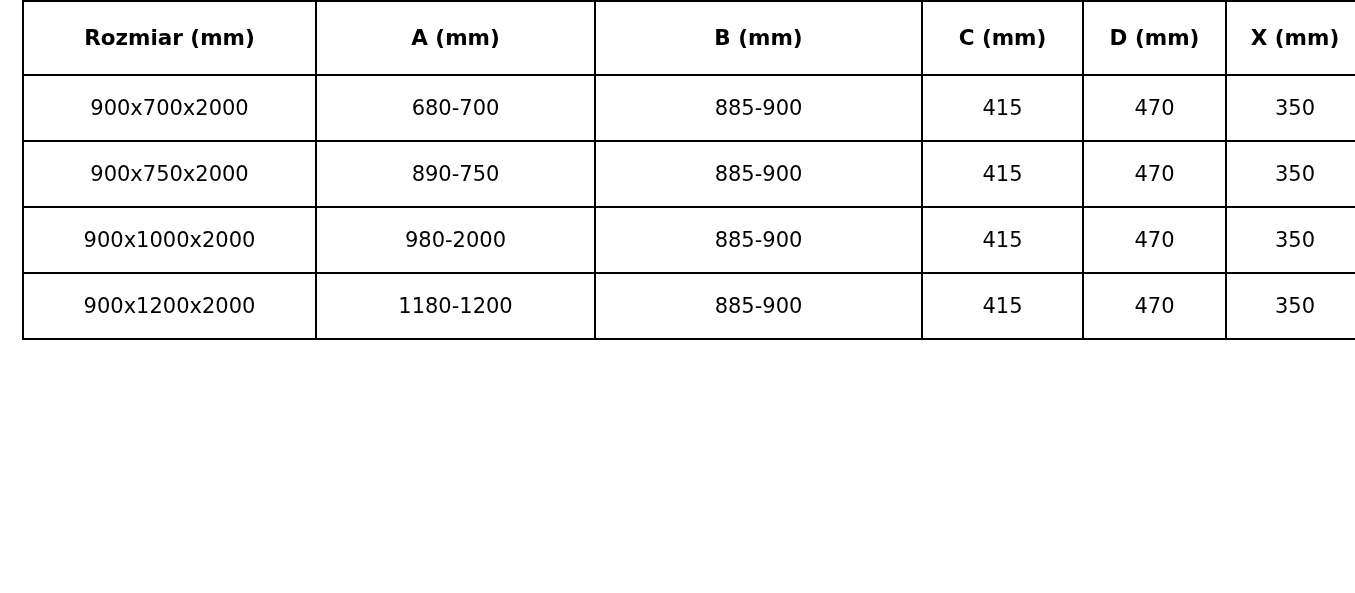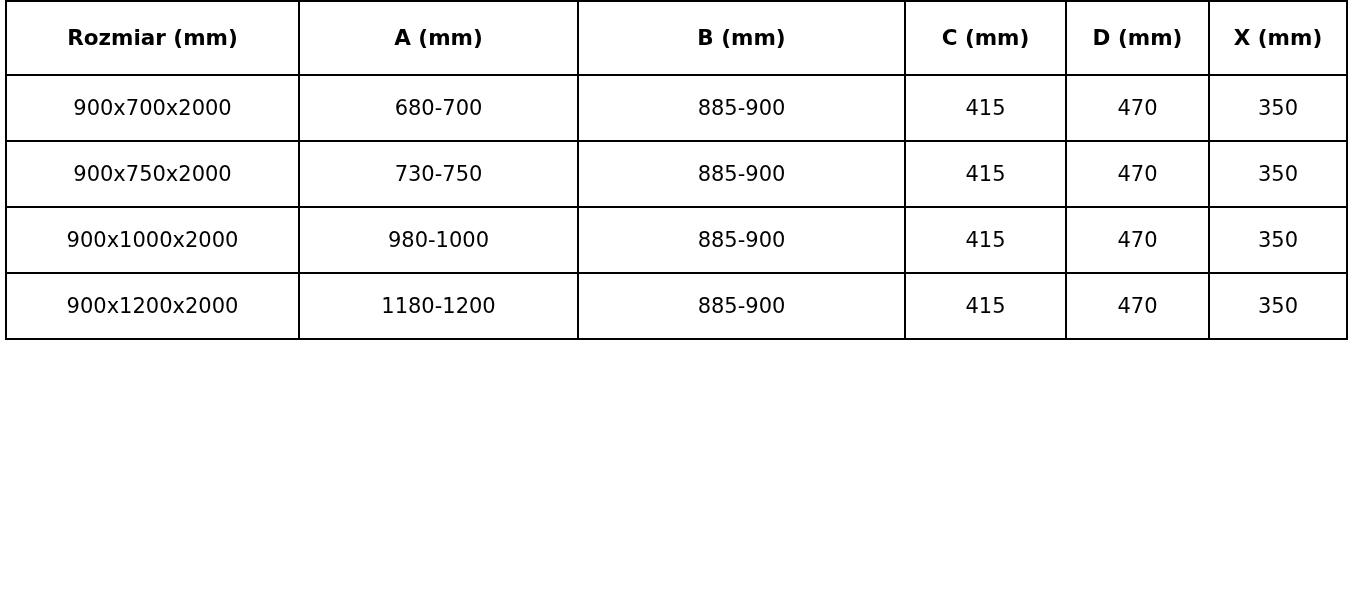--- a/index.html
+++ b/index.html
@@ -11,20 +11,21 @@
     width: 1355px;
     height: 593px;
     font-family: "DejaVu Sans", sans-serif;
     color: #000000;
     overflow: hidden;
   }
   .table-wrap {
     width: 1355px;
     height: 593px;
     box-sizing: border-box;
+    padding-left: 17px;
   }
   table.spec-table {
     border-collapse: collapse;
     width: 1341px;
     margin-left: 5px;
     table-layout: fixed;
   }
   table.spec-table th,
   table.spec-table td {
     border: 2px solid #000000;
@@ -79,29 +80,29 @@
       <tr>
         <td>900x700x2000</td>
         <td>680-700</td>
         <td>885-900</td>
         <td>415</td>
         <td>470</td>
         <td>350</td>
       </tr>
       <tr>
         <td>900x750x2000</td>
-        <td>730-750</td>
+        <td>890-750</td>
         <td>885-900</td>
         <td>415</td>
         <td>470</td>
         <td>350</td>
       </tr>
       <tr>
         <td>900x1000x2000</td>
-        <td>980-1000</td>
+        <td>980-2000</td>
         <td>885-900</td>
         <td>415</td>
         <td>470</td>
         <td>350</td>
       </tr>
       <tr>
         <td>900x1200x2000</td>
         <td>1180-1200</td>
         <td>885-900</td>
         <td>415</td>

